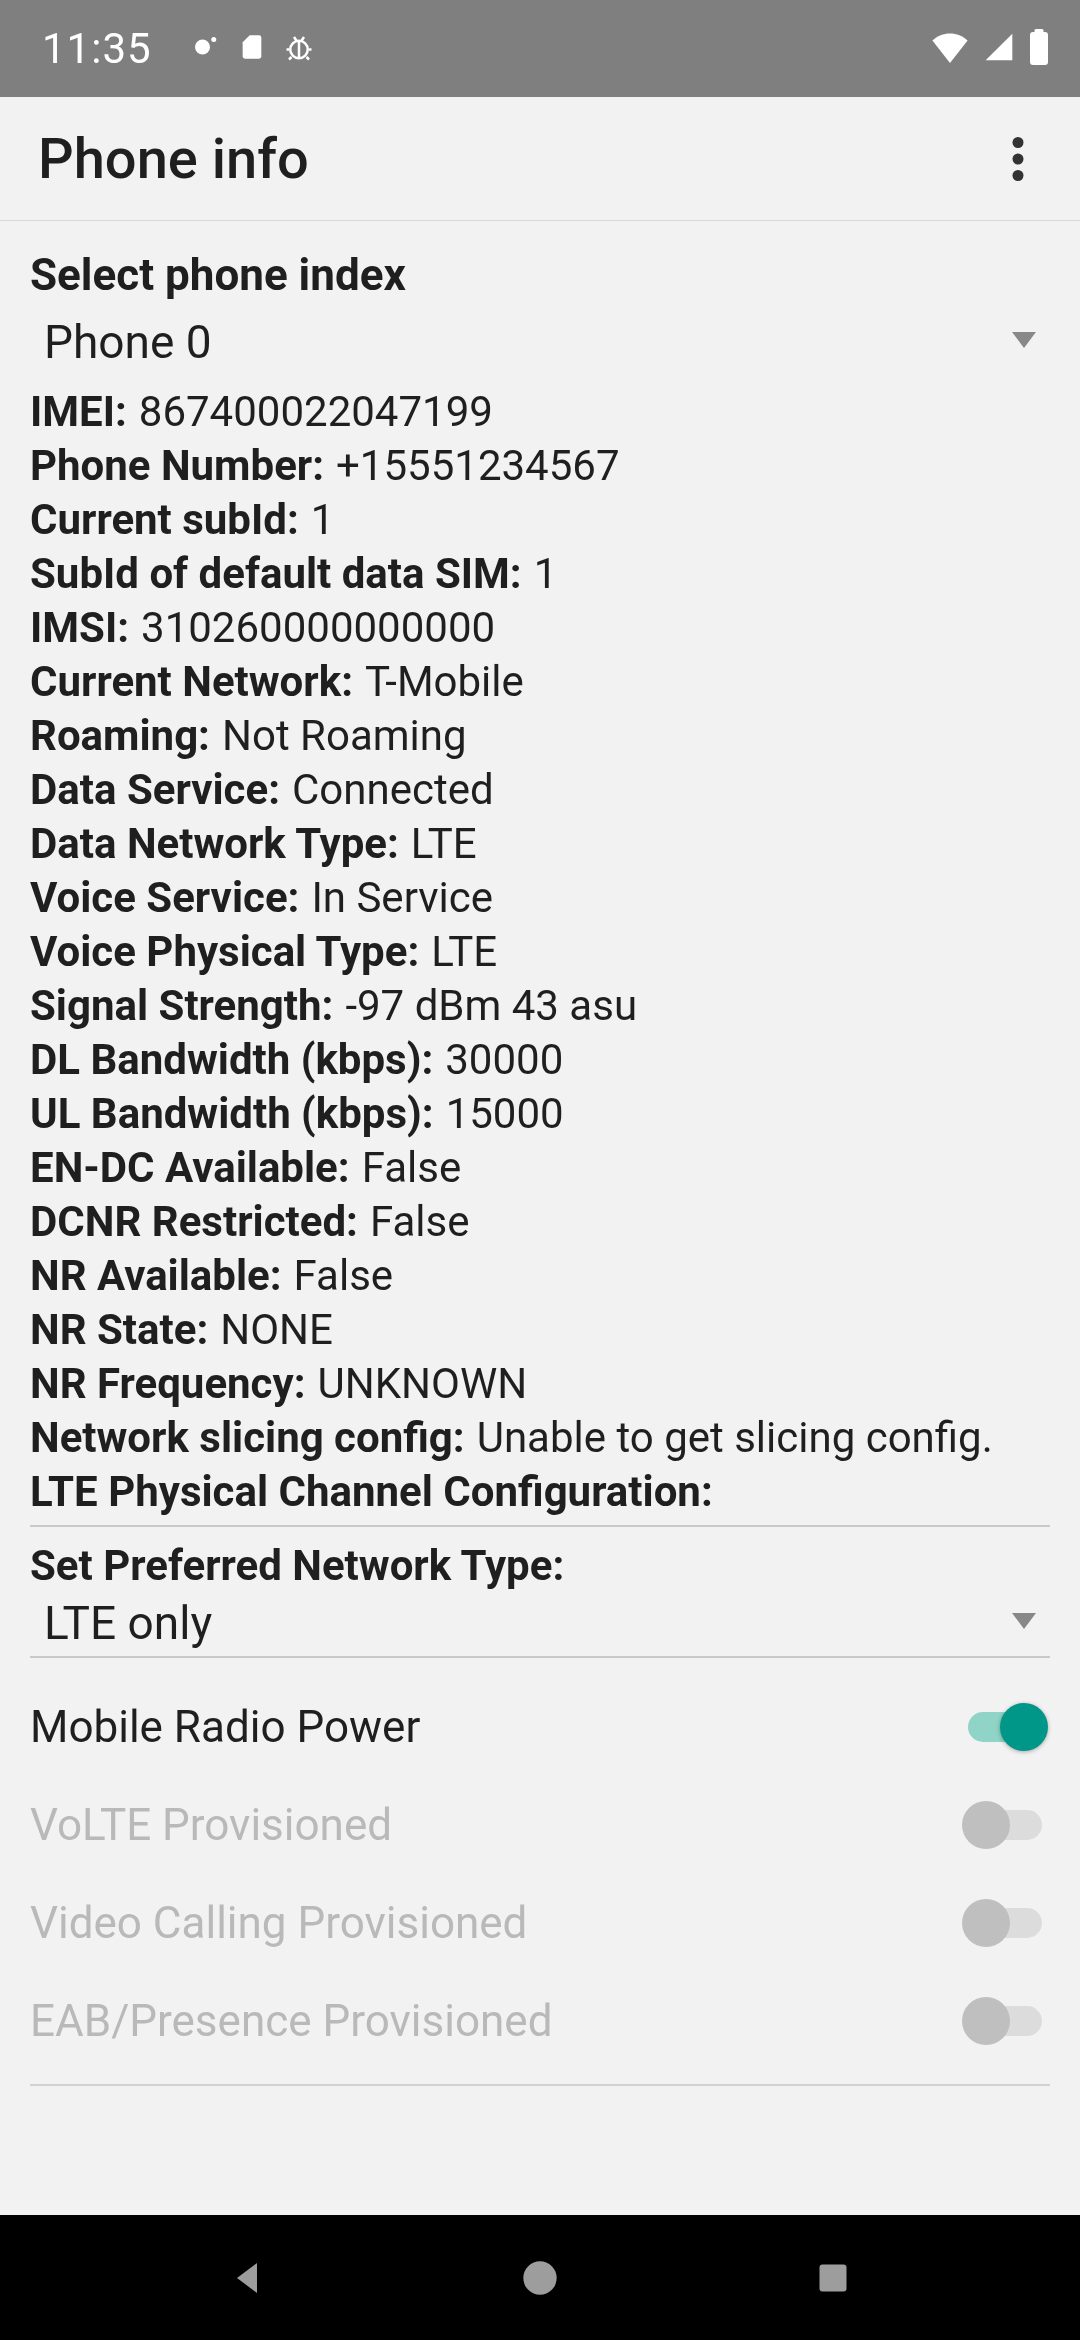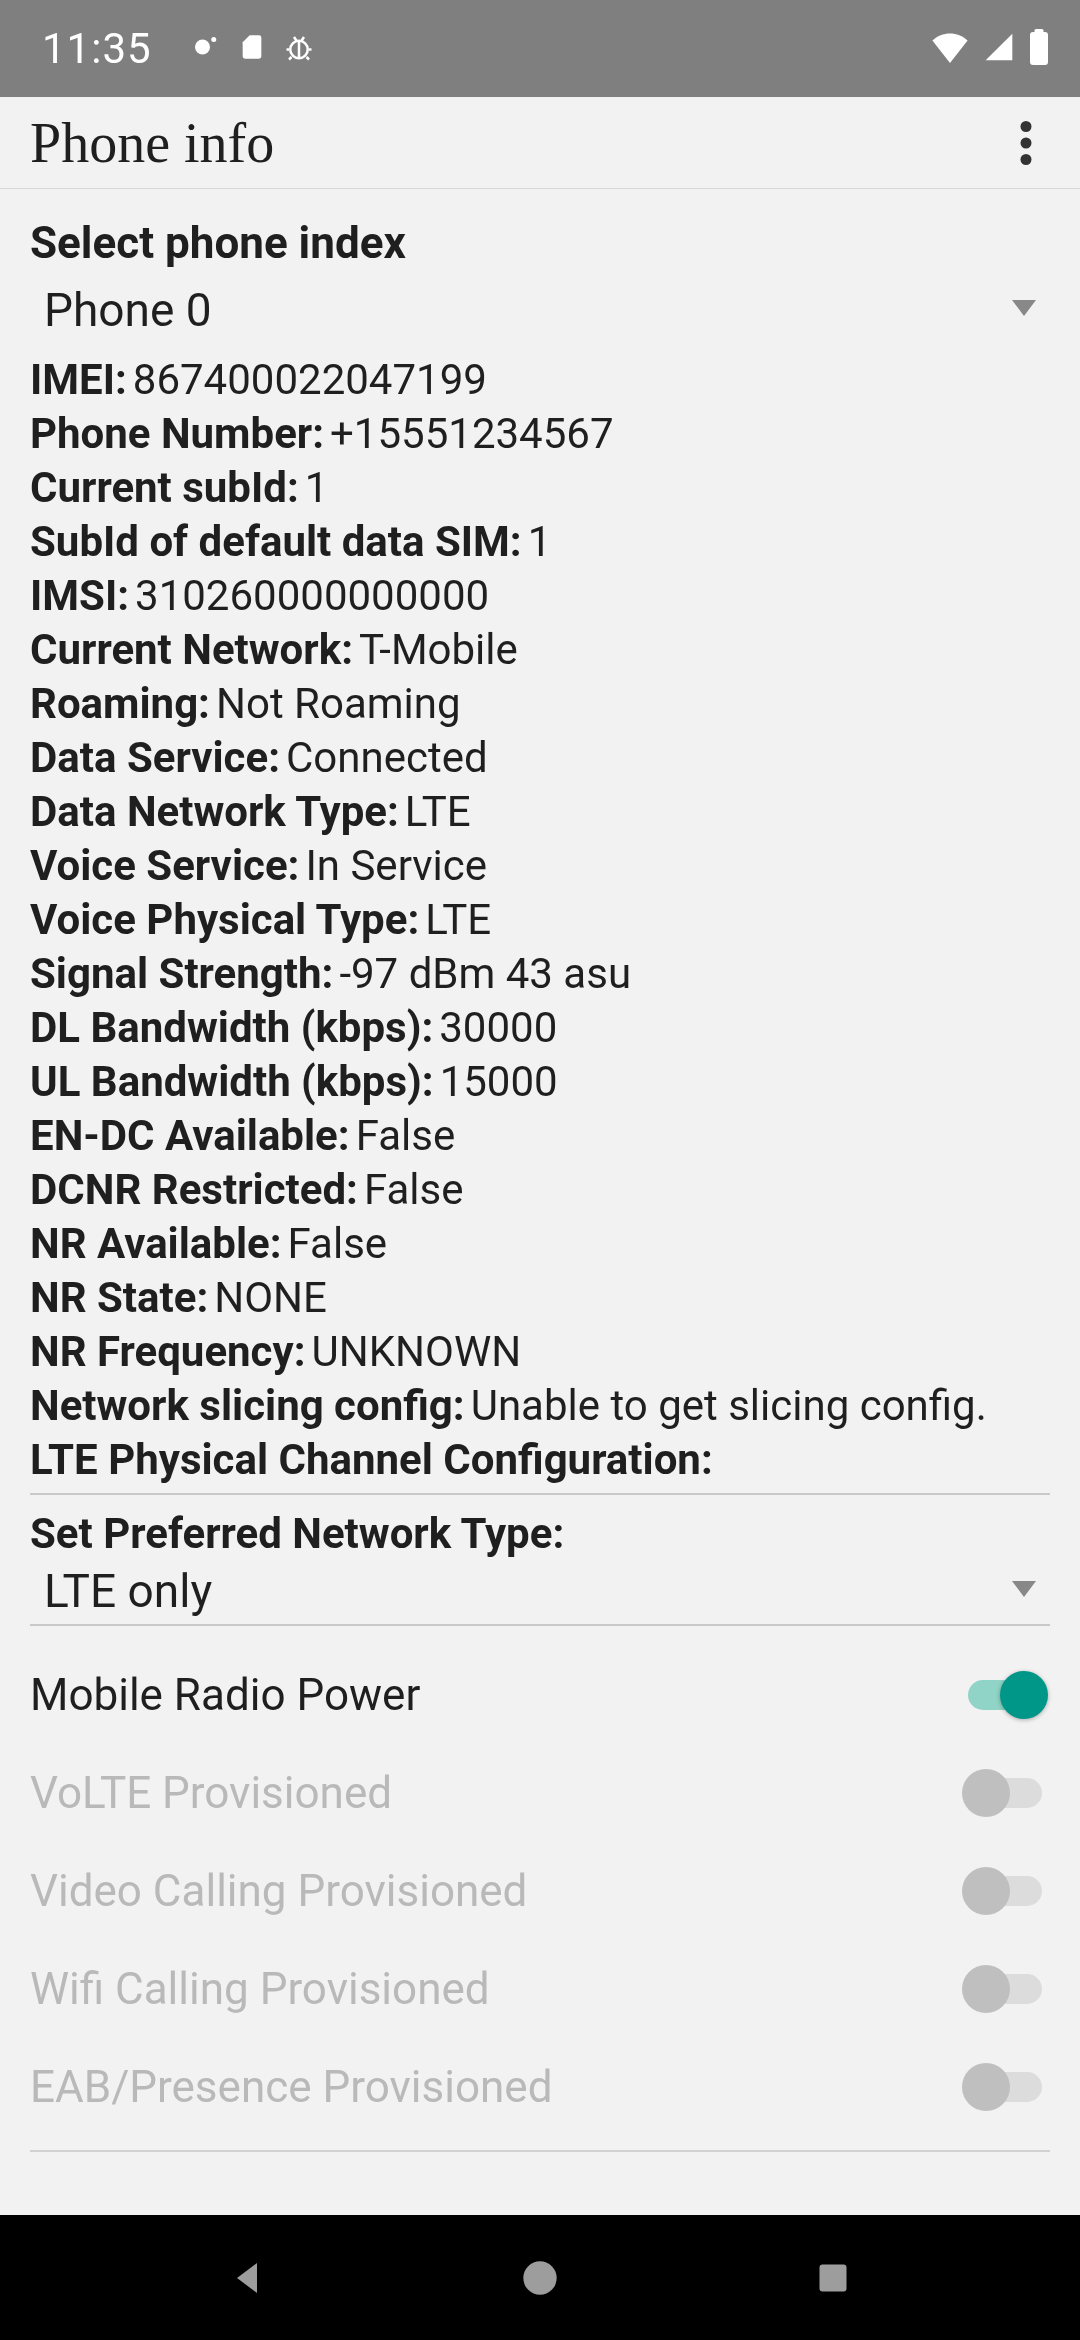--- a/index.html
+++ b/index.html
@@ -9,36 +9,36 @@
     
     
     .status-bar { height: 97px; background: #7f7f7f; display: flex; align-items: center; padding: 0 30px; color: #fff; }
     .status-left { display: flex; align-items: center; gap: 20px; }
     .status-time { font-size: 42px; font-weight: 400; margin-left: 12px; letter-spacing: 1px; }
     .status-icons-left { display: flex; gap: 18px; align-items: center; margin-left: 18px; }
     .status-right { margin-left: auto; display: flex; gap: 12px; align-items: center; }
     .ic { display: inline-block; }
     
     
-    .app-bar { height: 92px; background: #f2f2f2; display: flex; align-items: center; padding: 0 30px; border-bottom: 1px solid #d8d8d8; font-family: Liberation Serif, serif; }
+    .app-bar { height: 124px; background: #f2f2f2; display: flex; align-items: center; padding: 0 38px; border-bottom: 1px solid #d8d8d8; }
     .app-title { font-size: 56px; font-weight: 500; color: #1f1f1f; }
     .overflow-btn { margin-left: auto; padding: 18px; display: flex; align-items: center; justify-content: center; }
     
     
     .content { padding: 28px 30px 10px 30px; background: #f2f2f2; }
     .section-title { font-size: 44px; font-weight: 700; color: #1f1f1f; margin-bottom: 6px; }
     
     .spinner { display: flex; align-items: center; padding: 8px 6px 8px 14px; position: relative; min-height: 62px; }
     .spinner-text { font-size: 46px; color: #1f1f1f; font-weight: 400; }
     .spinner-caret { position: absolute; right: 12px; top: 50%; transform: translateY(-50%); }
     
     .info-list { margin-top: 8px; }
     .info-row { font-size: 42px; line-height: 54px; color: #1f1f1f; }
     .info-label { font-weight: 700; }
-    .info-value { font-weight: 400; margin-left: 6px; }
+    .info-value { font-weight: 400; margin-left: 12px; }
     
     .divider { height: 2px; background: #c9c9c9; margin-top: 6px; }
     
     .pref-title { font-size: 42px; font-weight: 700; color: #1f1f1f; margin-top: 14px; }
     .spinner2 { display: flex; align-items: flex-end; padding: 6px 6px 6px 14px; position: relative; min-height: 62px; border-bottom: 2px solid #c9c9c9; }
     
     .switch-list { margin-top: 20px; }
     .switch-row { display: flex; align-items: center; min-height: 98px; }
     .switch-label { font-size: 44px; color: #1f1f1f; font-weight: 400; flex: 1; }
     .switch-label.disabled { color: #b9b9b9; }
@@ -179,27 +179,20 @@
           </div>
         </div>
         <div class="switch-row">
           <div class="switch-label disabled">Video Calling Provisioned</div>
           <div class="switch off-dis">
             <div class="switch-track"></div>
             <div class="switch-thumb"></div>
           </div>
         </div>
         <div class="switch-row">
-          <div class="switch-label disabled">Wifi Calling Provisioned</div>
-          <div class="switch off-dis">
-            <div class="switch-track"></div>
-            <div class="switch-thumb"></div>
-          </div>
-        </div>
-        <div class="switch-row">
           <div class="switch-label disabled">EAB/Presence Provisioned</div>
           <div class="switch off-dis">
             <div class="switch-track"></div>
             <div class="switch-thumb"></div>
           </div>
         </div>
       </div>
     <div class="thin-divider"></div>
   </div>
 

